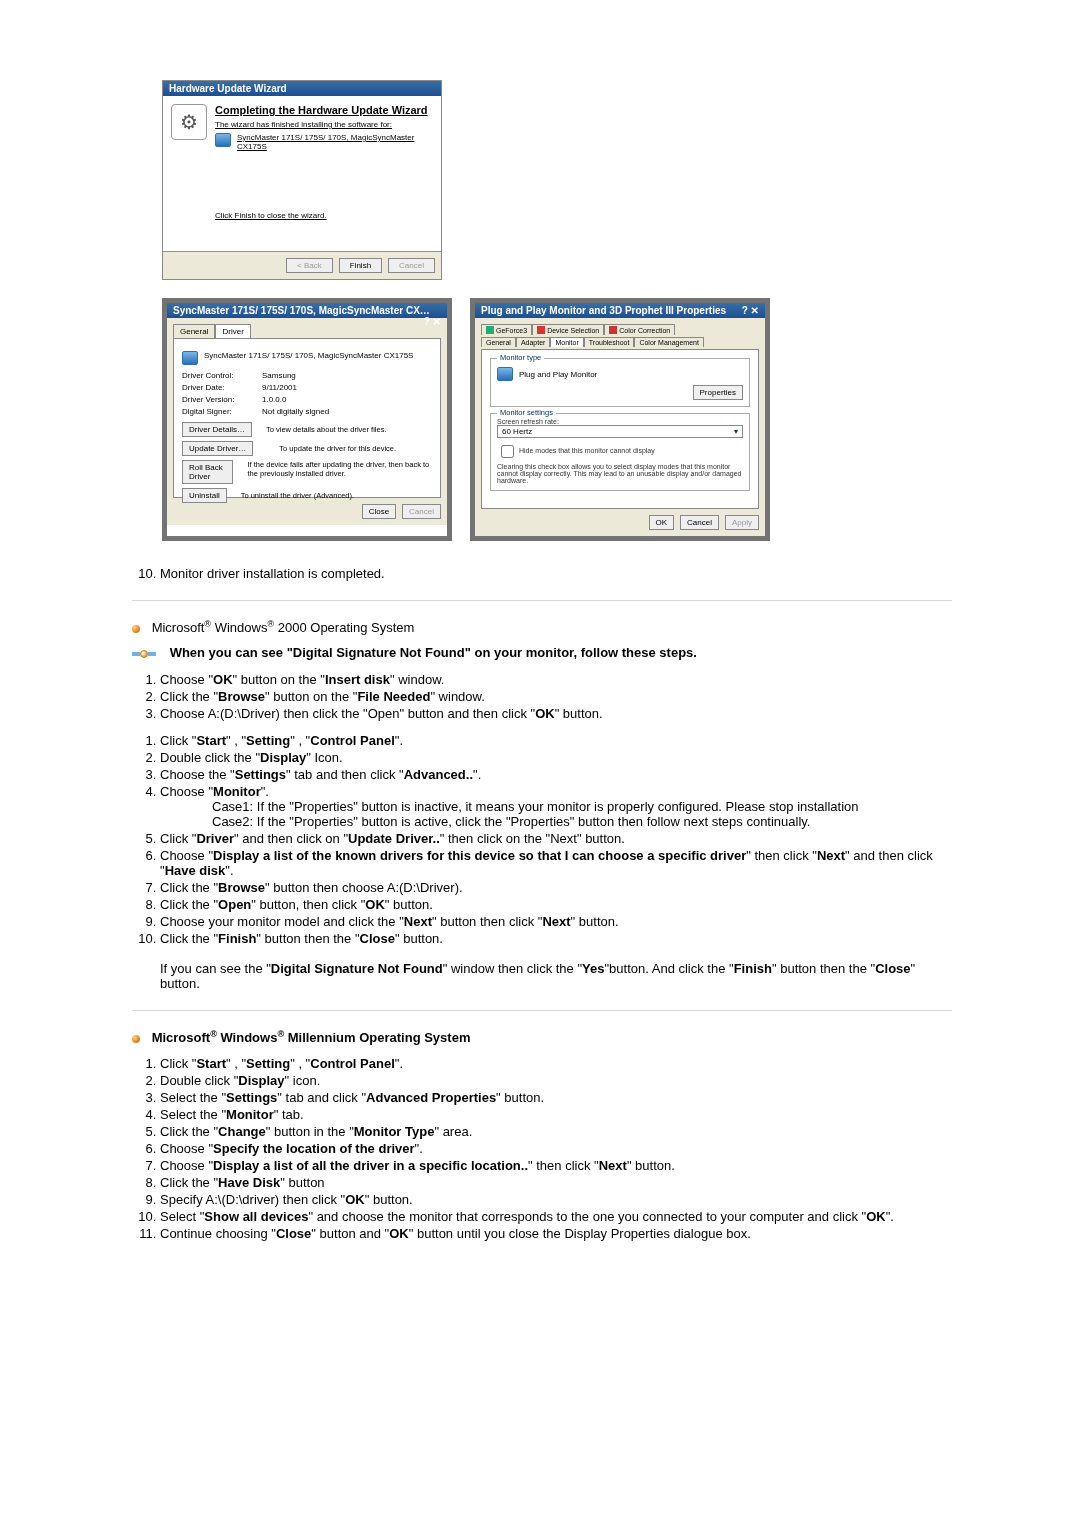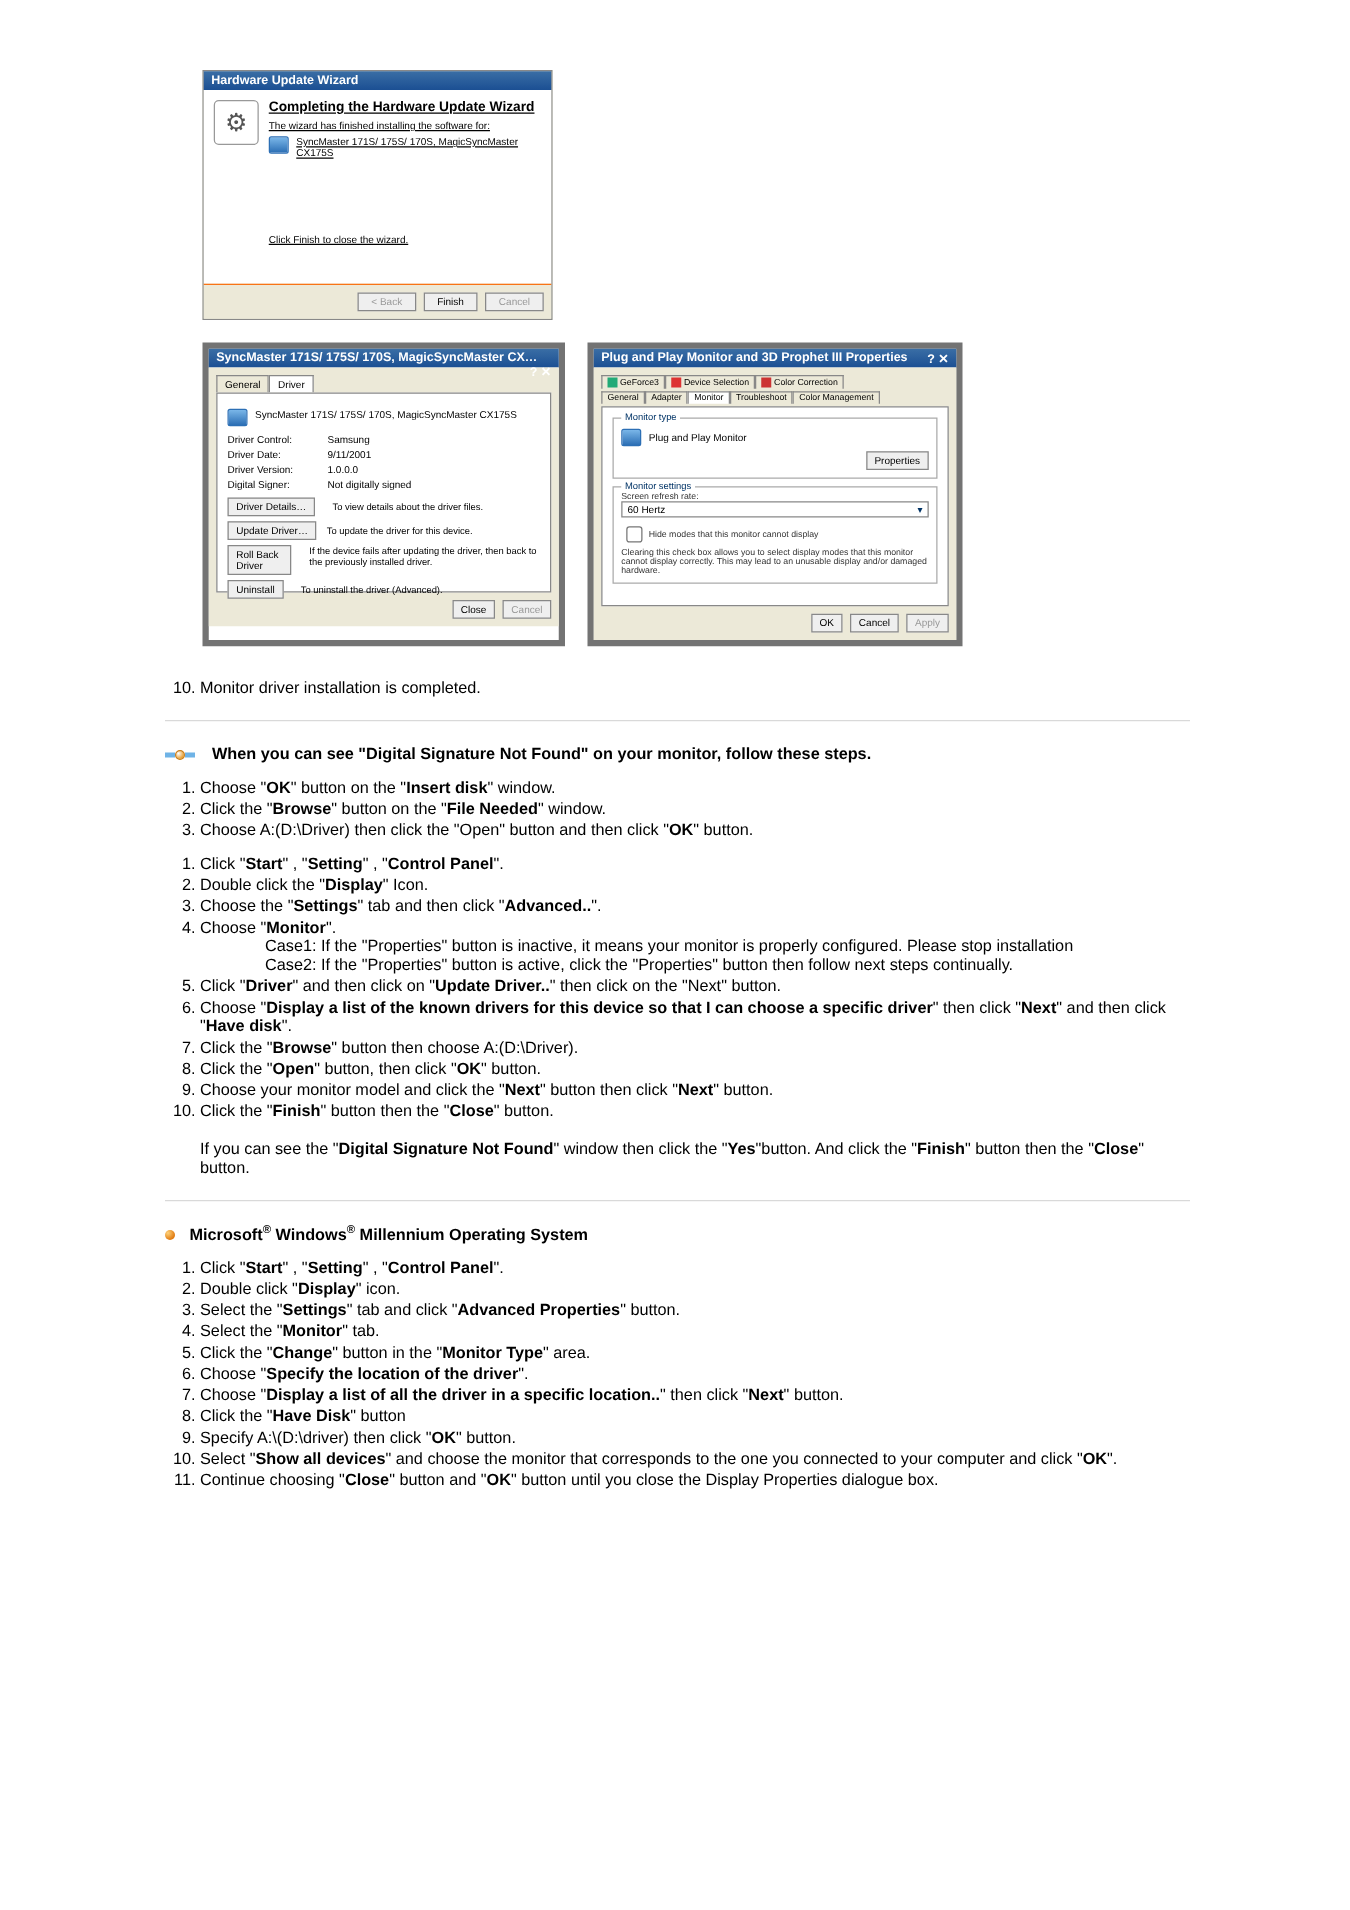--- a/index.html
+++ b/index.html
@@ -6,21 +6,21 @@
   body {
     margin: 0;
     background: #fff;
     font-family: Arial, Helvetica, sans-serif;
     font-size: 13px;
     color: #000;
   }
   .page {
     width: 1076px;
     margin: 0 auto;
-    padding: 56px 40px 40px 40px;
+    padding: 80px 40px 40px 40px;
   }
   
   .win {
     width: 280px;
     margin-left: 120px;
     border: 1px solid #888;
     font-size: 9px;
     background: #ece9d8;
   }
   .titlebar {
@@ -163,21 +163,21 @@
               <span>1.0.0.0</span>
             </div>
           <div class="field-row">
               <span class="lbl">Digital Signer:</span>
               <span>Not digitally signed</span>
             </div>
           <div style="display:flex; align-items:center; gap:6px; margin-top:6px;">
               <span class="pbtn">Driver Details…</span>
               <span class="desc">To view details about the driver files.</span>
             </div>
-          <div style="display:flex; align-items:center; gap:0; margin-top:4px;">
+          <div style="display:flex; align-items:center; gap:18px; margin-top:4px;">
               <span class="pbtn">Update Driver…</span>
               <span class="desc">To update the driver for this device.</span>
             </div>
           <div style="display:flex; align-items:flex-start; gap:6px; margin-top:4px;">
               <span class="pbtn">Roll Back Driver</span>
               <span class="desc">If the device fails after updating the driver, then back to the previously installed driver.</span>
             </div>
           <div style="display:flex; align-items:center; gap:6px; margin-top:4px;">
               <span class="pbtn">Uninstall</span>
               <span class="desc">To uninstall the driver (Advanced).</span>
@@ -249,20 +249,24 @@
     </div>
   </div>
 
   <div class="content">
     <ol class="steps" start="10">
       <li>Monitor driver installation is completed.</li>
     </ol>
 
     <hr class="hr">
 
+    <div class="section-line">
+      <span class="orange-dot"></span>
+      <span>Microsoft<sup>®</sup> Windows<sup>®</sup> 2000 Operating System</span>
+    </div>
 
     <div class="section-line bold">
       <span class="blue-badge"><span class="blue-badge-mid"></span></span>
       <span>When you can see "Digital Signature Not Found" on your monitor, follow these steps.</span>
     </div>
 
     <ol class="steps inst-block">
       <li><span>Choose "</span><span class="bold">OK</span><span>" button on the "</span><span class="bold">Insert disk</span><span>" window.</span></li>
       <li><span>Click the "</span><span class="bold">Browse</span><span>" button on the "</span><span class="bold">File Needed</span><span>" window.</span></li>
       <li><span>Choose A:(D:\Driver) then click the "Open" button and then click "</span><span class="bold">OK</span><span>" button.</span></li>

